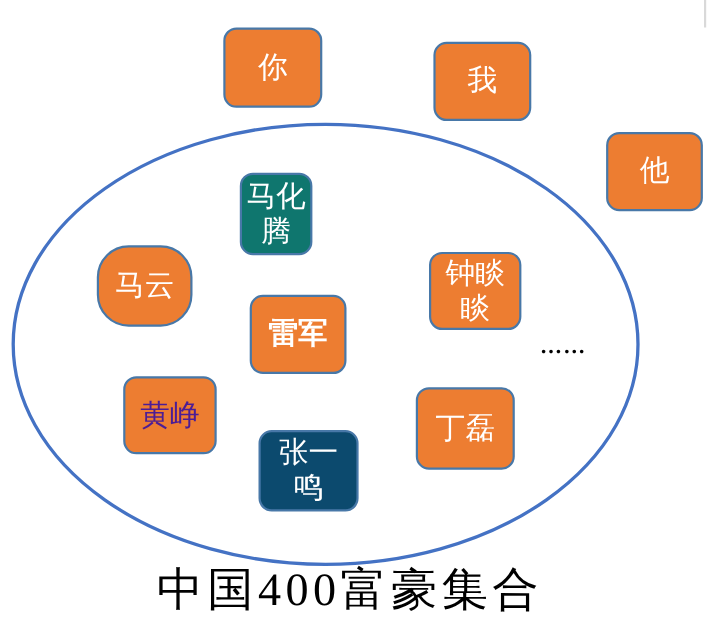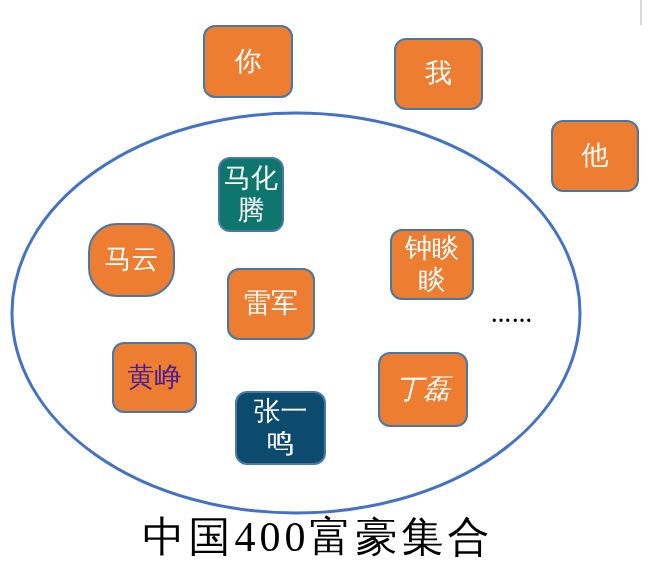--- a/index.html
+++ b/index.html
@@ -81,23 +81,23 @@
 
   <div id="members">
       <div class="member" style="left: 203px; top: 25px; width: 90px; height: 73px; background: rgb(237, 125, 49); border-color: rgb(72, 120, 168); color: rgb(255, 255, 255);"><span>你</span></div>
       <div class="member" style="left: 394px; top: 38px; width: 89px; height: 72px; background: rgb(237, 125, 49); border-color: rgb(72, 120, 168); color: rgb(255, 255, 255);"><span>我</span></div>
       <div class="member" style="left: 551px; top: 120px; width: 88px; height: 72px; background: rgb(237, 125, 49); border-color: rgb(72, 120, 168); color: rgb(255, 255, 255);"><span>他</span></div>
       <div class="member" style="left: 218px; top: 157px; width: 66px; height: 75px; background: #0f766e; border-color: rgb(72, 120, 168); color: rgb(255, 255, 255);"><span>马化
 腾</span></div>
       <div class="member" style="left: 88px; top: 223px; width: 87px; height: 74px; background: rgb(237, 125, 49); border-color: rgb(72, 120, 168); color: rgb(255, 255, 255); border-radius: 29px;"><span>马云</span></div>
       <div class="member" style="left: 390px; top: 217px; width: 84px; height: 71px; background: rgb(237, 125, 49); border-color: rgb(72, 120, 168); color: rgb(255, 255, 255); margin-top: 12px;"><span>钟睒
 睒</span></div>
-      <div class="member" style="left: 227px; top: 268px; width: 88px; height: 72px; background: rgb(237, 125, 49); border-color: rgb(72, 120, 168); color: rgb(255, 255, 255);"><span>雷军</span></div>
+      <div class="member" style="left: 227px; top: 268px; width: 88px; height: 72px; background: rgb(237, 125, 49); border-color: rgb(72, 120, 168); color: rgb(255, 255, 255); font-weight: bold;"><span>雷军</span></div>
       <div class="member" style="left: 112px; top: 342px; width: 85px; height: 71px; background: rgb(237, 125, 49); border-color: rgb(72, 120, 168); color: #4c1d95;"><span>黄峥</span></div>
-      <div class="member" style="left: 378px; top: 352px; width: 90px; height: 75px; background: rgb(237, 125, 49); border-color: rgb(72, 120, 168); color: rgb(255, 255, 255); font-style: italic;"><span>丁磊</span></div>
+      <div class="member" style="left: 378px; top: 352px; width: 90px; height: 75px; background: rgb(237, 125, 49); border-color: rgb(72, 120, 168); color: rgb(255, 255, 255);"><span>丁磊</span></div>
       <div class="member" style="left: 235px; top: 391px; width: 91px; height: 74px; background: #0c4a6e; border-color: rgb(72, 120, 168); color: rgb(255, 255, 255);"><span>张一
 鸣</span></div>
     </div>
 
   <div class="dots">……</div>
 
   <div class="caption">中国400富豪集合</div>
 
   <div class="artifact-line"></div>
 

